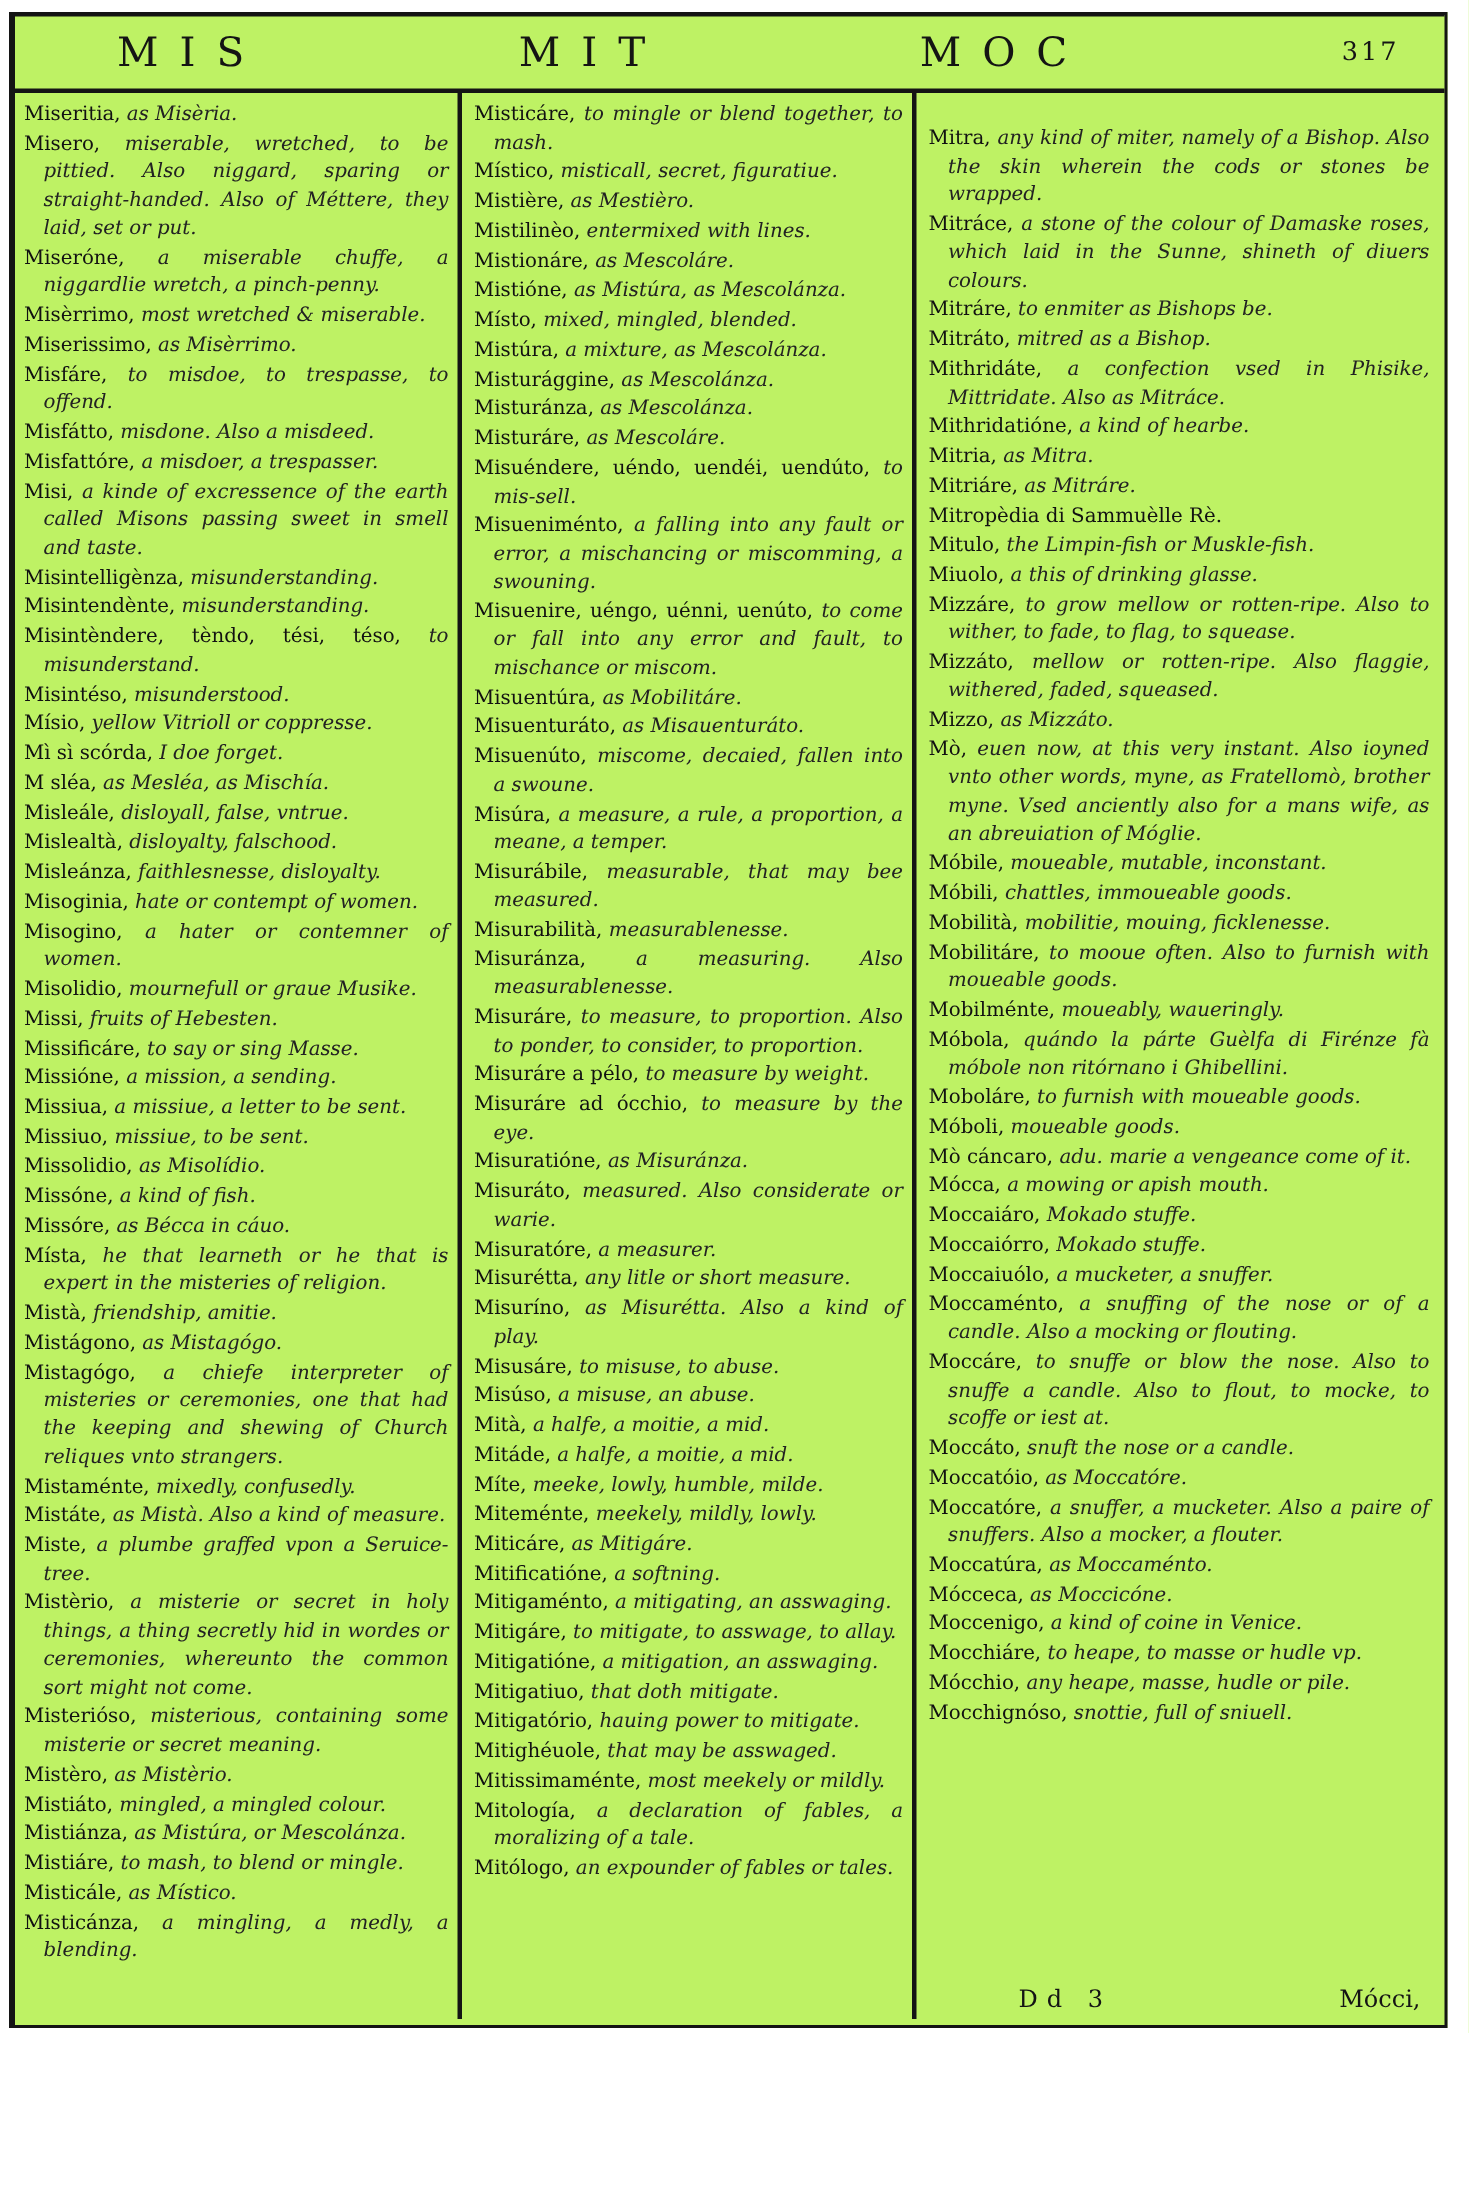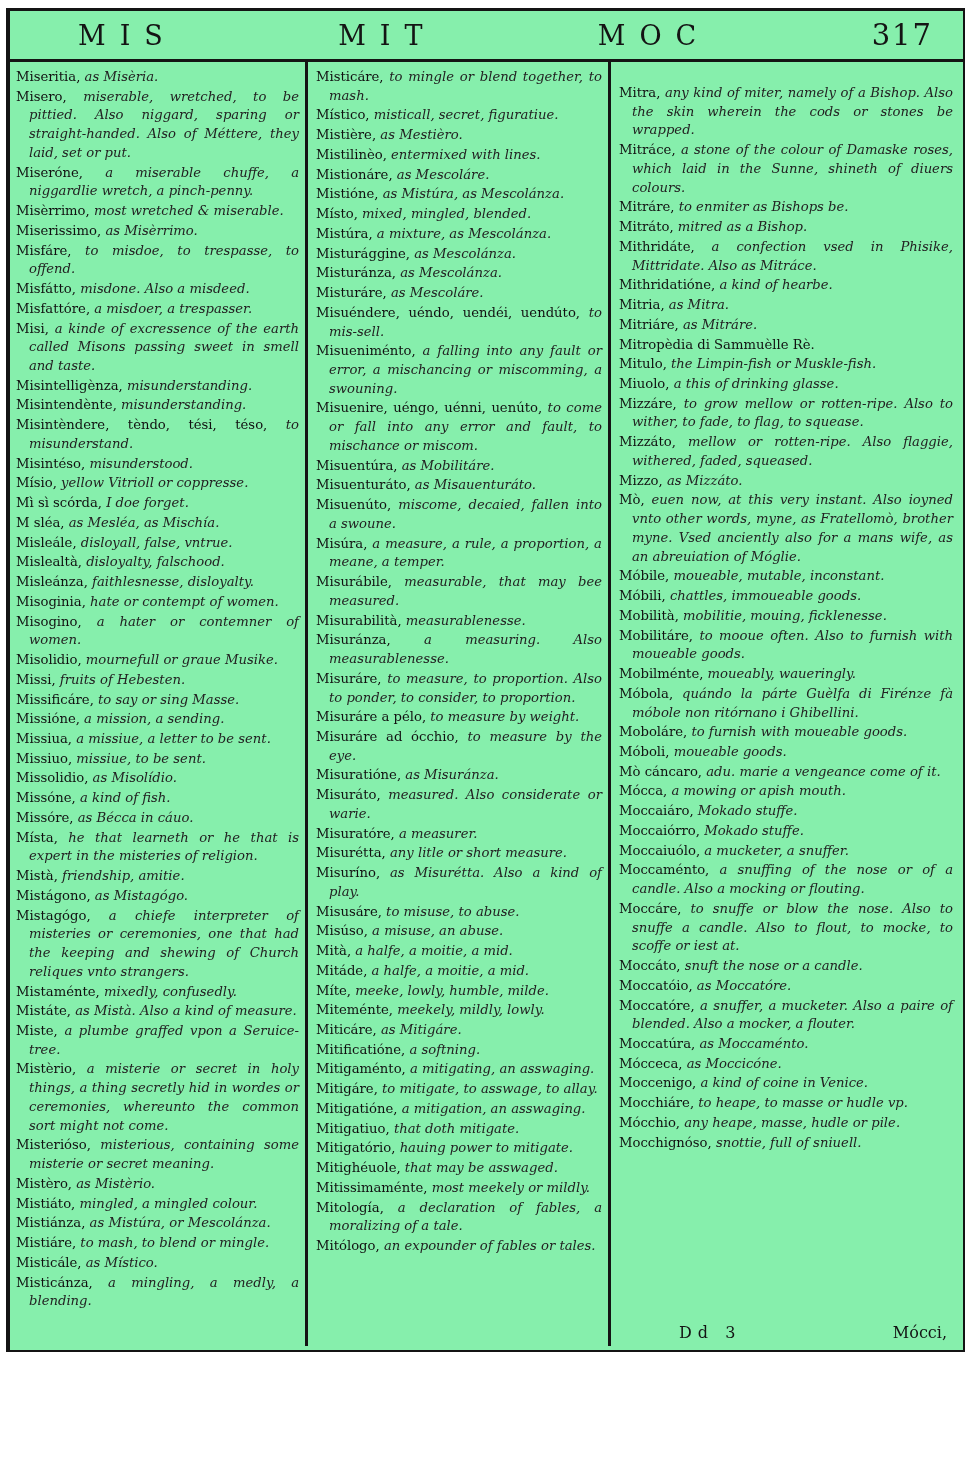--- a/index.html
+++ b/index.html
@@ -8,39 +8,39 @@
     width: 979px; height: 1467px;
     overflow: hidden;
     font-family: "DejaVu Serif", serif;
   }
   .page {
     position: relative;
     width: 955px; height: 1340px;
     margin: 8px 0 0 6px;
     border: 2px solid #141414;
     box-shadow: 0 0 0 1px #fff, 2px 0 0 0 #141414 inset;
-    background: #86efac;
+    background: #bef264;
   }
   .header {
     height: 48px;
     display: flex;
     align-items: center;
     justify-content: space-between;
     border-bottom: 3px solid #141414;
     border-top: 1px solid #141414;
     padding: 0 30px 0 70px;
   }
   .header .letters {
     font-size: 27px;
     letter-spacing: 14px;
     color: #141414;
     font-weight: 400;
   }
   .header .pageno {
-    font-size: 29px;
+    font-size: 17px;
     color: #141414;
     letter-spacing: 2px;
   }
   .body {
     display: flex;
     height: 1284px;
     overflow: hidden;
   }
   .col {
     padding: 6px 6px 0 8px;
@@ -222,21 +222,21 @@
           <p class="entry"><span class="headword">Móboli,</span><span class="definition"> moueable goods.</span></p>
           <p class="entry"><span class="headword">Mò cáncaro,</span><span class="definition"> adu. marie a vengeance come of it.</span></p>
           <p class="entry"><span class="headword">Mócca,</span><span class="definition"> a mowing or apish mouth.</span></p>
           <p class="entry"><span class="headword">Moccaiáro,</span><span class="definition"> Mokado stuffe.</span></p>
           <p class="entry"><span class="headword">Moccaiórro,</span><span class="definition"> Mokado stuffe.</span></p>
           <p class="entry"><span class="headword">Moccaiuólo,</span><span class="definition"> a mucketer, a snuffer.</span></p>
           <p class="entry"><span class="headword">Moccaménto,</span><span class="definition"> a snuffing of the nose or of a candle. Also a mocking or flouting.</span></p>
           <p class="entry"><span class="headword">Moccáre,</span><span class="definition"> to snuffe or blow the nose. Also to snuffe a candle. Also to flout, to mocke, to scoffe or iest at.</span></p>
           <p class="entry"><span class="headword">Moccáto,</span><span class="definition"> snuft the nose or a candle.</span></p>
           <p class="entry"><span class="headword">Moccatóio,</span><span class="definition"> as Moccatóre.</span></p>
-          <p class="entry"><span class="headword">Moccatóre,</span><span class="definition"> a snuffer, a mucketer. Also a paire of blended. Also a mocker, a flouter.</span></p>
+          <p class="entry"><span class="headword">Moccatóre,</span><span class="definition"> a snuffer, a mucketer. Also a paire of snuffers. Also a mocker, a flouter.</span></p>
           <p class="entry"><span class="headword">Moccatúra,</span><span class="definition"> as Moccaménto.</span></p>
           <p class="entry"><span class="headword">Mócceca,</span><span class="definition"> as Moccicóne.</span></p>
           <p class="entry"><span class="headword">Moccenigo,</span><span class="definition"> a kind of coine in Venice.</span></p>
           <p class="entry"><span class="headword">Mocchiáre,</span><span class="definition"> to heape, to masse or hudle vp.</span></p>
           <p class="entry"><span class="headword">Mócchio,</span><span class="definition"> any heape, masse, hudle or pile.</span></p>
           <p class="entry"><span class="headword">Mocchignóso,</span><span class="definition"> snottie, full of sniuell.</span></p>
         </div>
       <div class="footer-line">
         <span class="signature">Dd 3</span>
         <span class="catchword">Mócci,</span>

